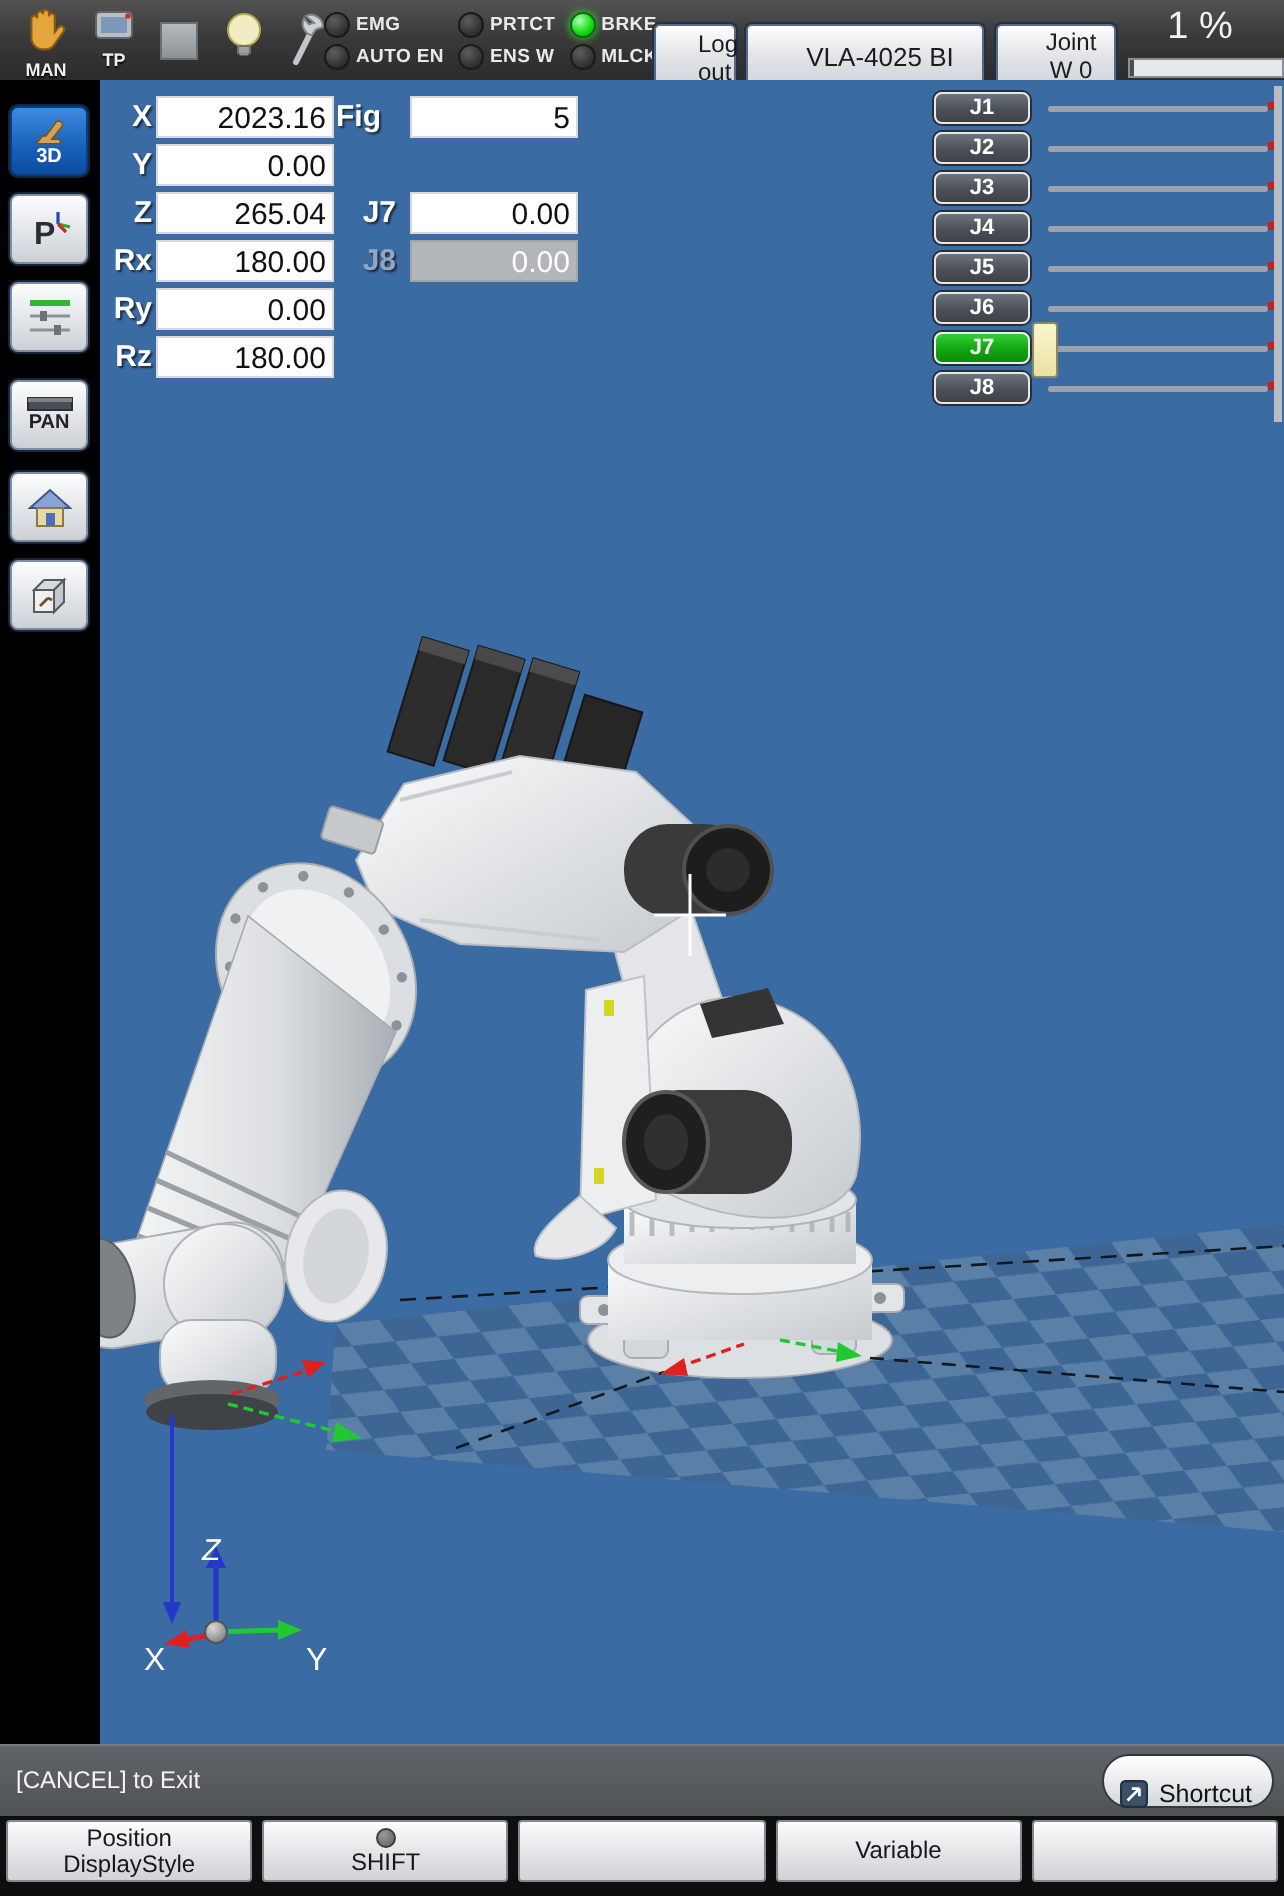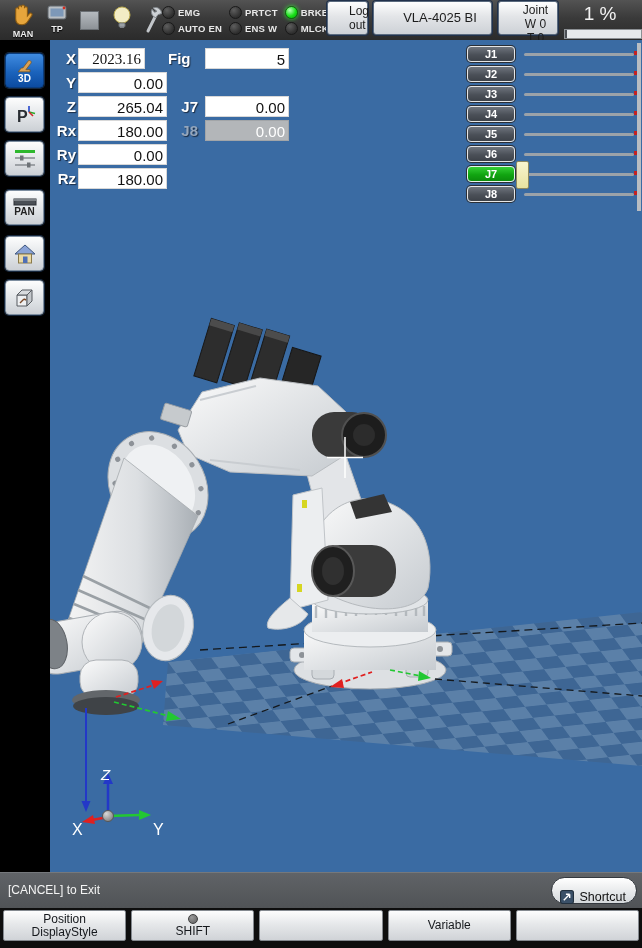--- a/index.html
+++ b/index.html
@@ -20,21 +20,21 @@
   .ic-wrench{left:142px;top:4px;}
   .sq{width:17px;height:17px;background:linear-gradient(#b5babf,#8d9297);border:1px solid #6a6f74;}
   .led-groups{position:absolute;left:162px;top:5px;display:grid;
     grid-template-rows:15px 15px;grid-auto-flow:column;column-gap:7px;row-gap:1px;}
   .led-item{display:flex;align-items:center;gap:3px;}
   .led{width:11px;height:11px;border-radius:50%;flex:0 0 11px;
     background:radial-gradient(circle at 35% 30%,#5e5e5e,#2e2e2e 70%);border:1px solid #191919;}
   .led.on{background:radial-gradient(circle at 35% 30%,#b4ffb4,#18e018 55%,#0a9c0a);
     border-color:#0a6e0a;box-shadow:0 0 4px #39e039;}
   .led-label{font-size:9.5px;font-weight:bold;color:#e9e9e9;white-space:nowrap;letter-spacing:.2px;}
-  .tb-btn{position:absolute;top:1px;height:34px;border:1px solid #5a6a7e;border-radius:3px;
+  .tb-btn{position:absolute;top:12px;height:34px;border:1px solid #5a6a7e;border-radius:3px;
     background:linear-gradient(#fefefe,#e3e5e8 45%,#cdd1d6);color:#1c1c1c;
     font-family:"Liberation Sans",sans-serif;font-size:12px;line-height:14px;
     white-space:pre-line;box-shadow:0 0 0 1px #20304a;cursor:pointer;padding-left:21px;}
   .btn-logout{left:327px;width:41px;}
   .btn-robot{left:373px;width:119px;font-size:13px;}
   .btn-mode{left:498px;width:60px;}
   .speed-label{position:absolute;left:568px;top:3px;width:64px;text-align:center;
     color:#f2f2f2;font-size:19px;}
   .speed-bar{position:absolute;left:564px;top:29px;width:76px;height:8px;
     background:#e6e9eb;border:1px solid #8c9094;}
@@ -358,21 +358,21 @@
       </g>
 
       <g>
         <line x1="295" y1="397" x2="295" y2="438" stroke="#ffffff" stroke-width="1.5"></line>
         <line x1="277" y1="417.5" x2="313" y2="417.5" stroke="#ffffff" stroke-width="1.5"></line>
       </g>
     </svg>
 
     <div id="pos-panel">
         <div class="pos-label" style="left: 2px; top: 8px;">X</div>
-        <div class="pos-value" style="left: 28px; top: 8px; width: 67px; font-family: Liberation Serif, serif;">2023.16</div>
+        <div class="pos-value" style="left: 28px; top: 8px; width: 89px;">2023.16</div>
         <div class="pos-label" style="left: 2px; top: 32px;">Y</div>
         <div class="pos-value" style="left: 28px; top: 32px; width: 89px;">0.00</div>
         <div class="pos-label" style="left: 2px; top: 56px;">Z</div>
         <div class="pos-value" style="left: 28px; top: 56px; width: 89px;">265.04</div>
         <div class="pos-label" style="left: 2px; top: 80px;">Rx</div>
         <div class="pos-value" style="left: 28px; top: 80px; width: 89px;">180.00</div>
         <div class="pos-label" style="left: 2px; top: 104px;">Ry</div>
         <div class="pos-value" style="left: 28px; top: 104px; width: 89px;">0.00</div>
         <div class="pos-label" style="left: 2px; top: 128px;">Rz</div>
         <div class="pos-value" style="left: 28px; top: 128px; width: 89px;">180.00</div>

